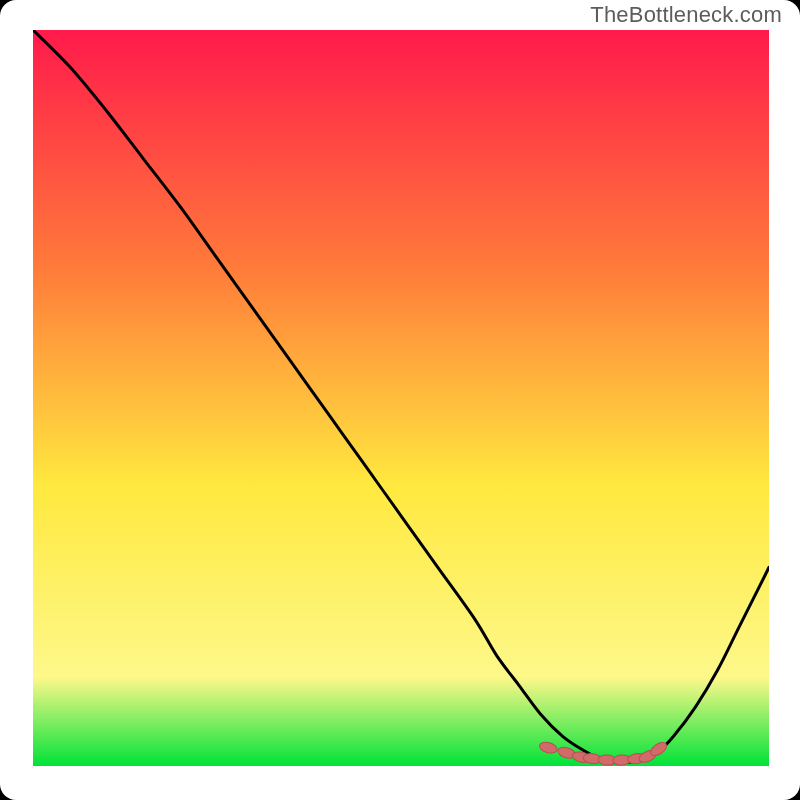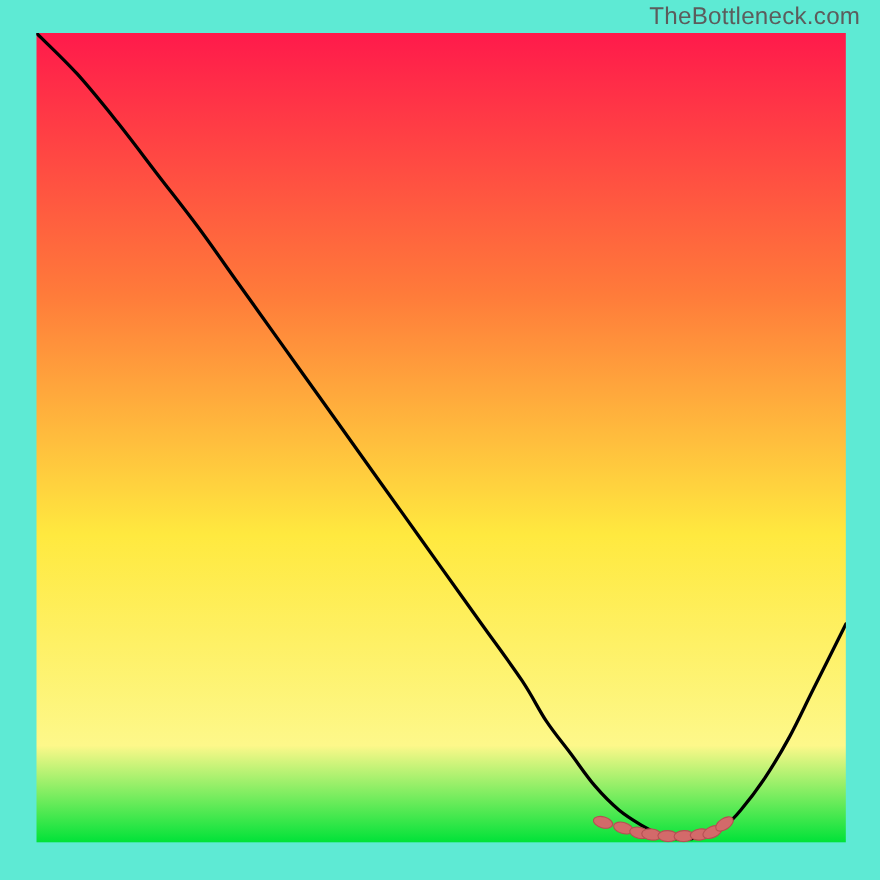--- a/index.html
+++ b/index.html
@@ -10,21 +10,22 @@
     background: #000;
     overflow: hidden;
     font-family: Arial, Helvetica, sans-serif;
   }
   .frame {
     position: absolute;
     left: 0;
     top: 0;
     width: 800px;
     height: 800px;
-    background: #5eead4;
+    background: #ffffff;
+    border-radius: 16px;
   }
   .watermark {
     position: absolute;
     top: 2px;
     right: 18px;
     color: #5c5c5c;
     font-size: 22px;
     font-weight: 500;
     letter-spacing: 0.2px;
     user-select: none;

